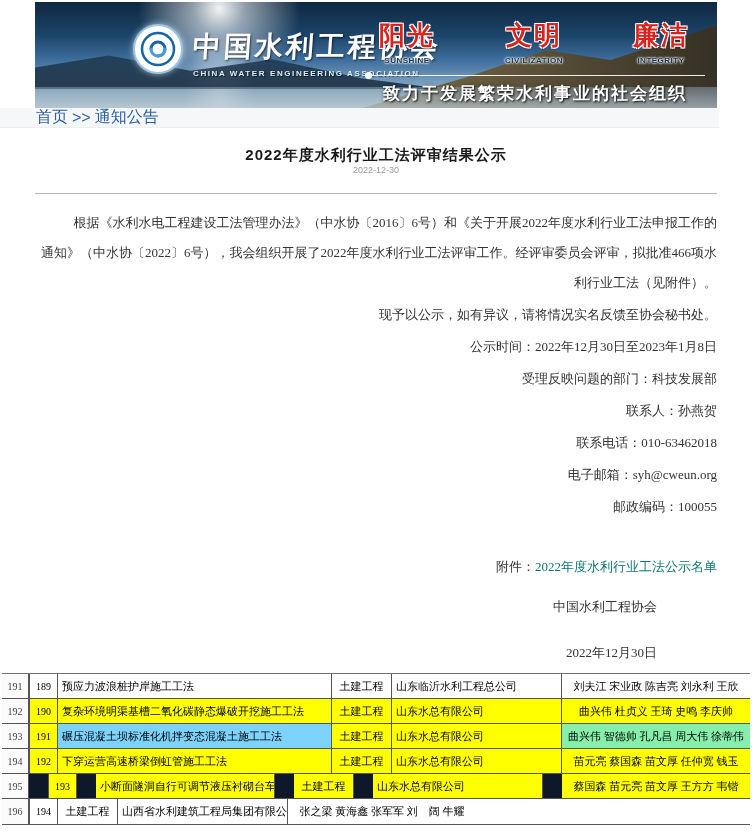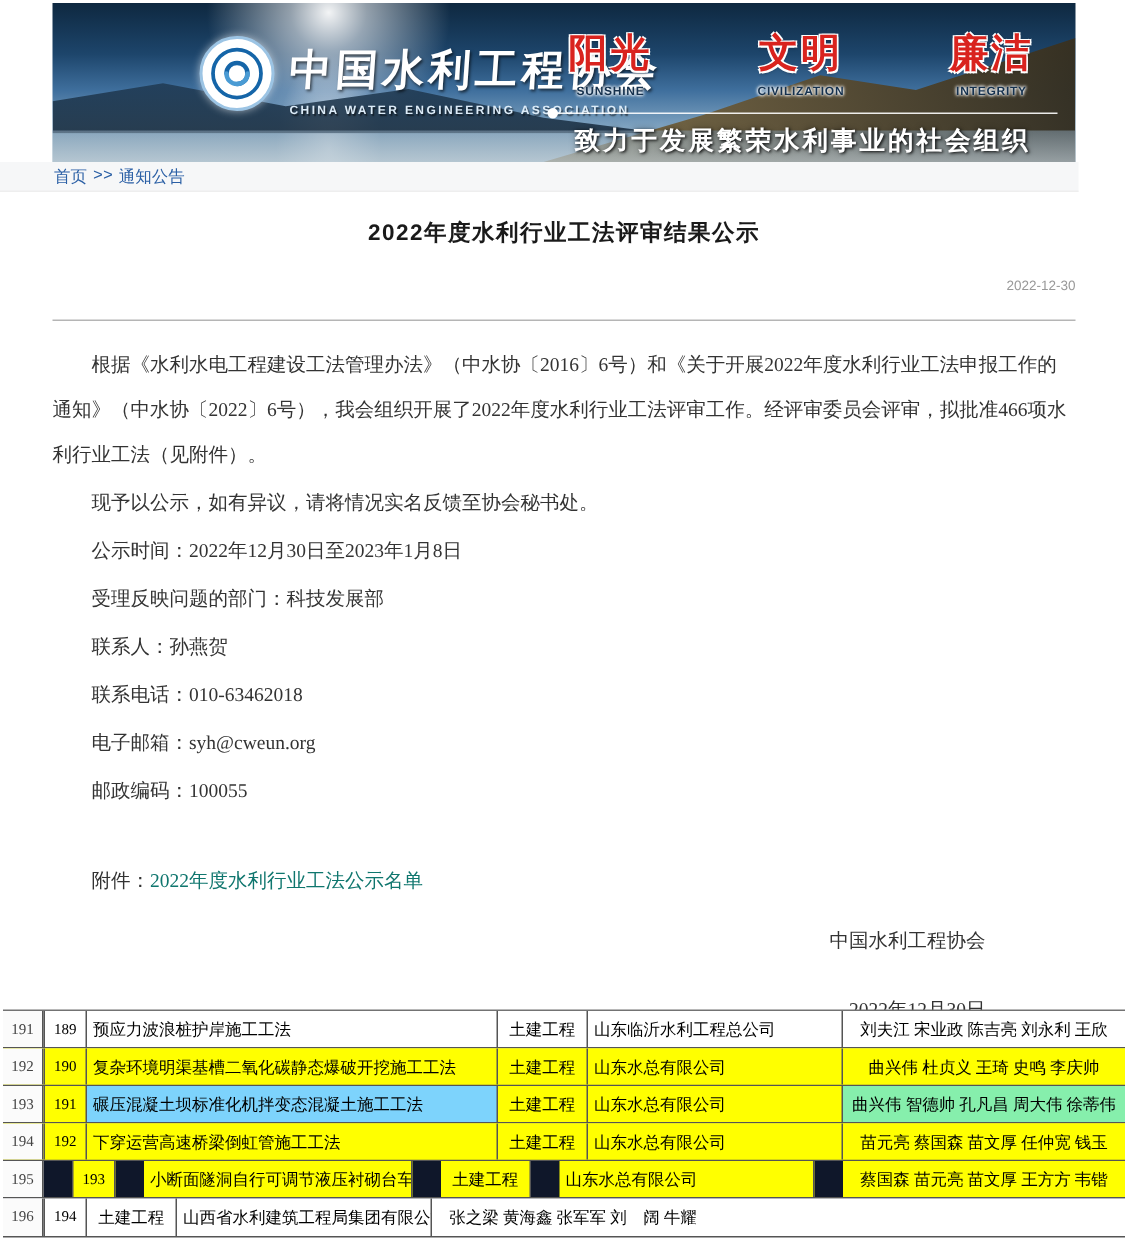--- a/index.html
+++ b/index.html
@@ -81,36 +81,36 @@
     position:absolute; right:30px; top:80px; font-size:17px; font-weight:bold;
     color:#fff; letter-spacing:2px; font-family:"Liberation Sans",sans-serif;
     text-shadow:1px 1px 2px rgba(0,0,0,.85), 0 0 4px rgba(0,0,0,.4);
   }
 
   
   .crumbbar {
     position:absolute; left:0; top:108px; width:719px; height:20px;
     background:#f6f7f8; border-bottom:1px solid #eee;
     display:flex; align-items:center; padding-left:36px;
-    font-size:11px; font-family:Liberation Mono, monospace;
+    font-size:16px; font-family:Liberation Sans, sans-serif;
   }
   .crumbbar a { color:#2a5fa5; text-decoration:none; cursor:pointer; }
   .crumb-sep { color:#2a5fa5; margin:0 4px; }
 
   
   .article { position:absolute; left:35px; top:128px; width:682px; }
   .art-title {
     text-align:center; font-size:15px; font-weight:bold; color:#1a1a1a;
     font-family:"Liberation Sans",sans-serif; letter-spacing:1px; margin-top:18px;
   }
-  .art-date { text-align:right; font-size:9px; color:#999; margin-top:20px;
+  .art-date { text-align:center; font-size:9px; color:#999; 
     font-family:"Liberation Sans",sans-serif; }
   .art-rule { border:none; border-top:1px solid #b5b5b5; margin-top:18px; }
   .art-body { margin-top:14px; font-size:13px; color:#333; }
-  .art-body p { text-indent:2em; line-height:30px; margin:2px 0; }
+  .art-body p { text-indent:2em; line-height:30px; margin:2px 0;text-align:right; }
   .attach-line { margin-top:30px !important; }
   .attach-link { color:#0f766e; cursor:pointer; }
   .sig { text-align:right; padding-right:60px; font-size:13px; line-height:30px;margin-top:16px; }
   .sig-org { margin-top:10px; }
 
   
   .tablewrap {
     position:absolute; left:2px; top:673px; width:748px;
     font-size:11px; color:#000;
     border-top:1px solid #737373; border-bottom:1px solid #555;

